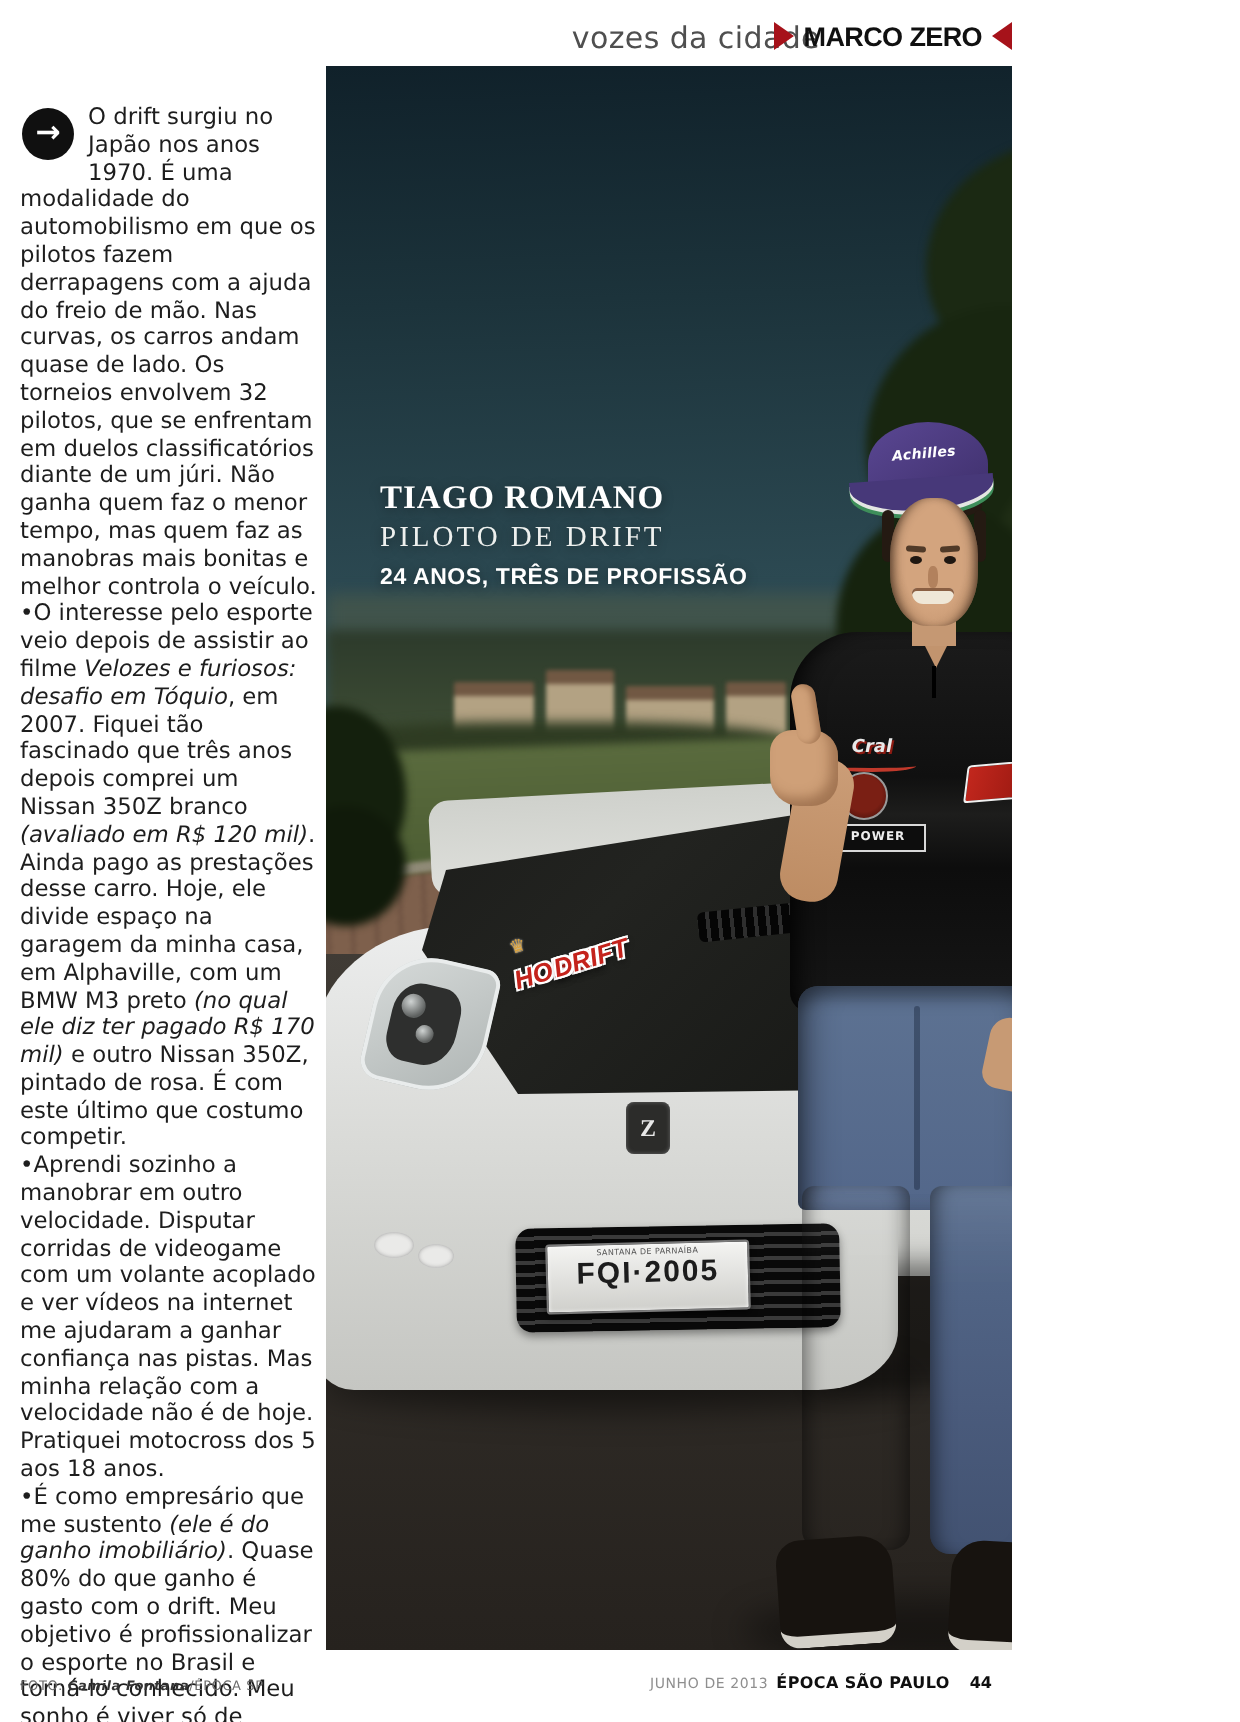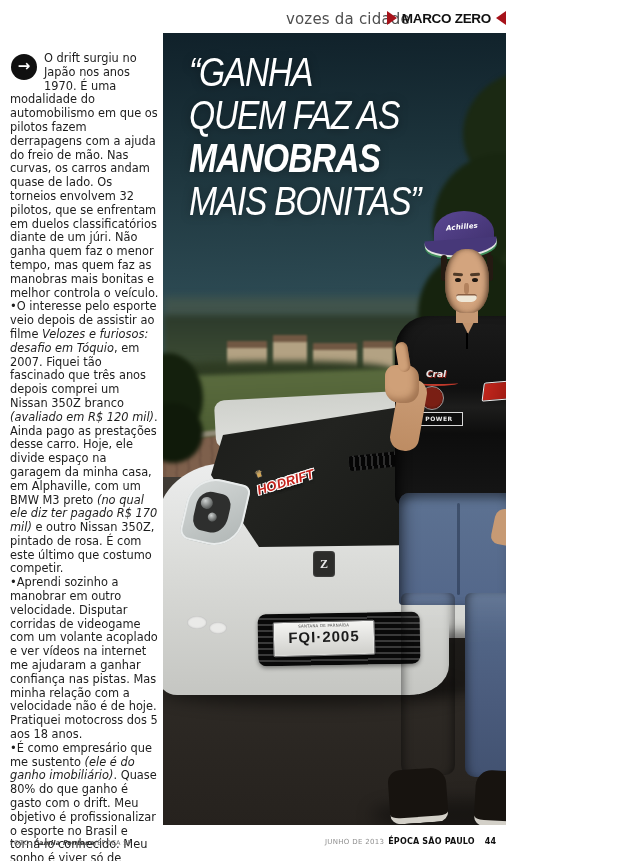--- a/index.html
+++ b/index.html
@@ -303,24 +303,23 @@
     <div class="forearmR"></div>
     <div class="jeans"></div>
     <div class="fly"></div>
     <div class="legL"></div>
     <div class="legR"></div>
     <div class="watch"></div>
     <div class="handR"></div>
     <div class="shoeL"></div>
     <div class="shoeR"></div>
 
-    <div class="quote">
-      <div>“GANHA</div>
-      <div>QUEM FAZ AS</div>
-      <div class="heavy">MANOBRAS</div>
-      <div>MAIS BONITAS”</div>
+    <div class="attrib">
+      <span class="name">TIAGO ROMANO</span>
+      <span class="role">PILOTO DE DRIFT</span>
+      <span class="detail">24 ANOS, TRÊS DE PROFISSÃO</span>
     </div>
   </div>
 
   <div class="credit-left"><span>FOTO: </span><span class="nm">Camila Fontana</span><span>/ÉPOCA SP</span></div>
   <div class="footer-right"><span class="issue">JUNHO DE 2013</span><span class="mag">ÉPOCA SÃO PAULO</span><span class="pg">44</span></div>
 
 </div>
 
 </body></html>

